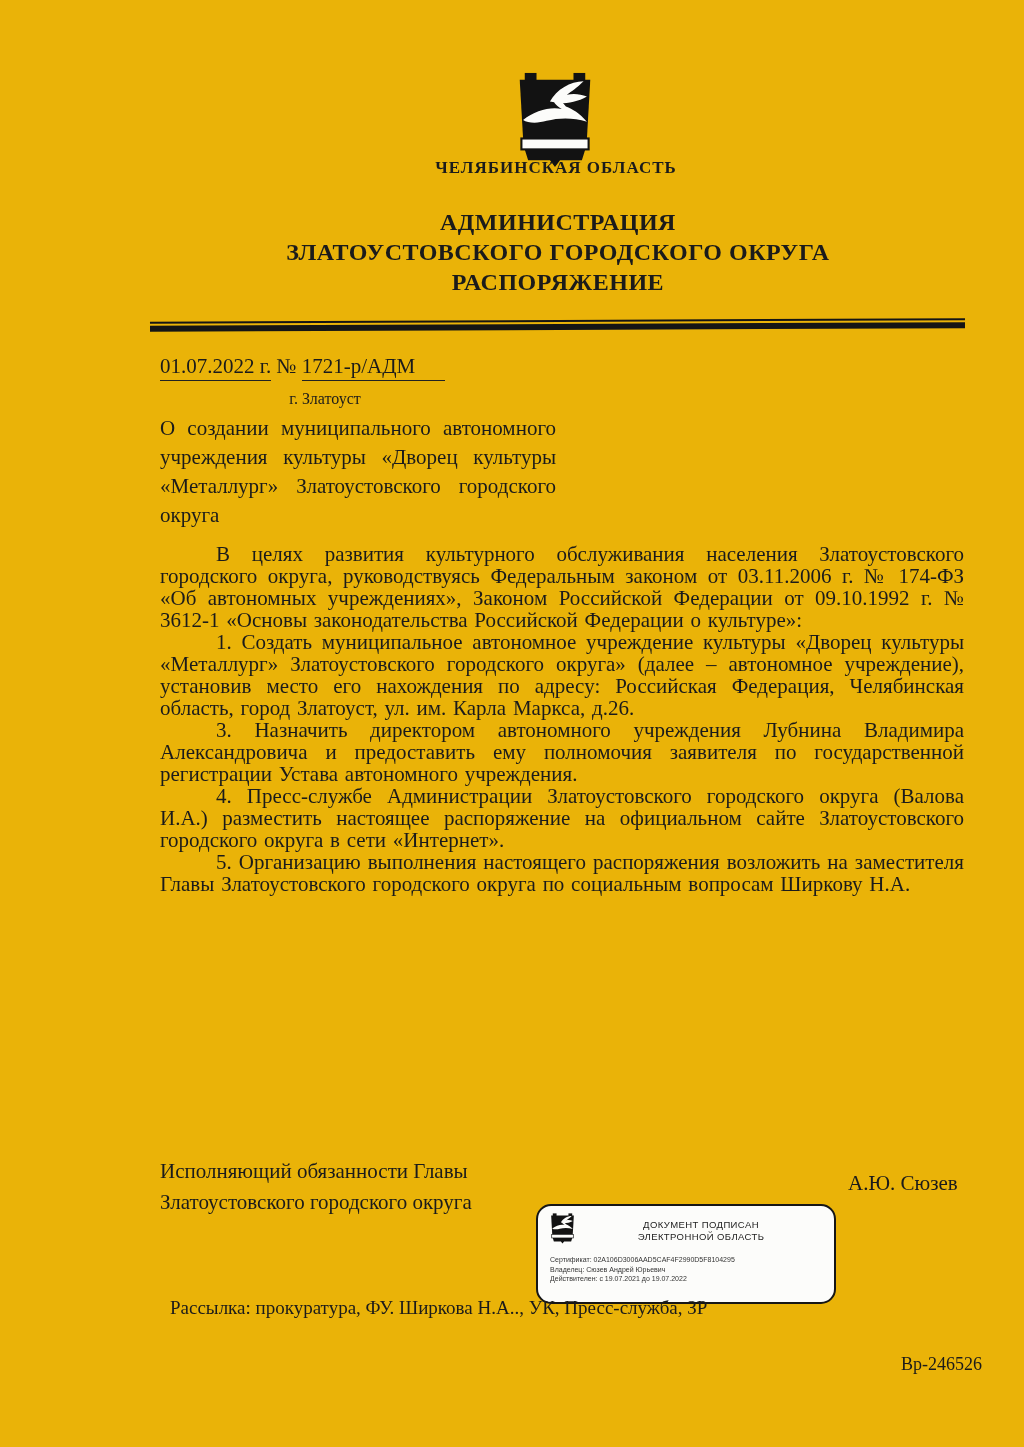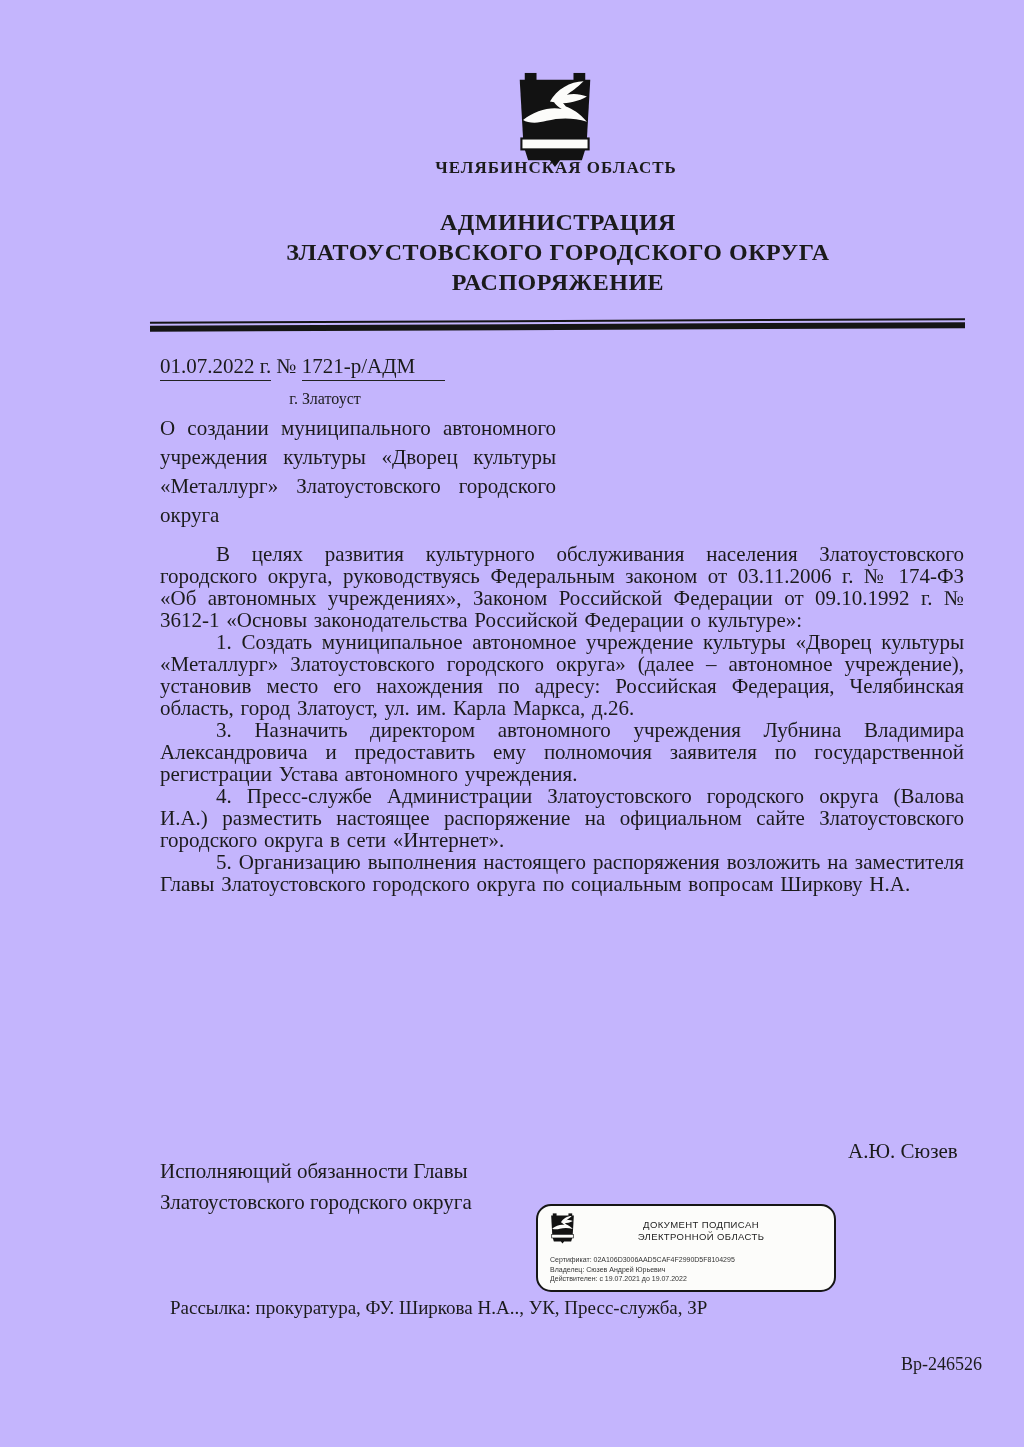--- a/index.html
+++ b/index.html
@@ -2,21 +2,21 @@
 <html><head>
 <meta charset="utf-8">
 <style>
   * { box-sizing: border-box; margin: 0; padding: 0; }
   html, body { background: #e8e8e6; }
   .page {
     position: relative;
     width: 1024px;
     height: 1447px;
     margin: 0 auto;
-    background: #c4b5fd;
+    background: #eab308;
     color: #1b1b1b;
     font-family: "Liberation Serif", serif;
     overflow: hidden;
   }
   
   .emblem-main {
     position: absolute;
     left: 513px; top: 72px;
     width: 84px; height: 96px;
   }
@@ -91,29 +91,29 @@
   
   .sig-position {
     position: absolute;
     left: 160px; top: 1156px;
     width: 430px;
     font-size: 21px;
     line-height: 31px;
   }
   .sig-name {
     position: absolute;
-    left: 848px; top: 1139px;
+    left: 848px; top: 1171px;
     font-size: 21px;
     white-space: nowrap;
   }
   
   .stamp {
     position: absolute;
     left: 536px; top: 1204px;
-    width: 300px; height: 88px;
+    width: 300px; height: 100px;
     border: 2.5px solid #161616;
     border-radius: 15px;
     background: #fcfcfa;
     font-family: "Liberation Sans", sans-serif;
   }
   .stamp-emblem {
     position: absolute;
     left: 11px; top: 6px;
     width: 27px; height: 33px;
   }

